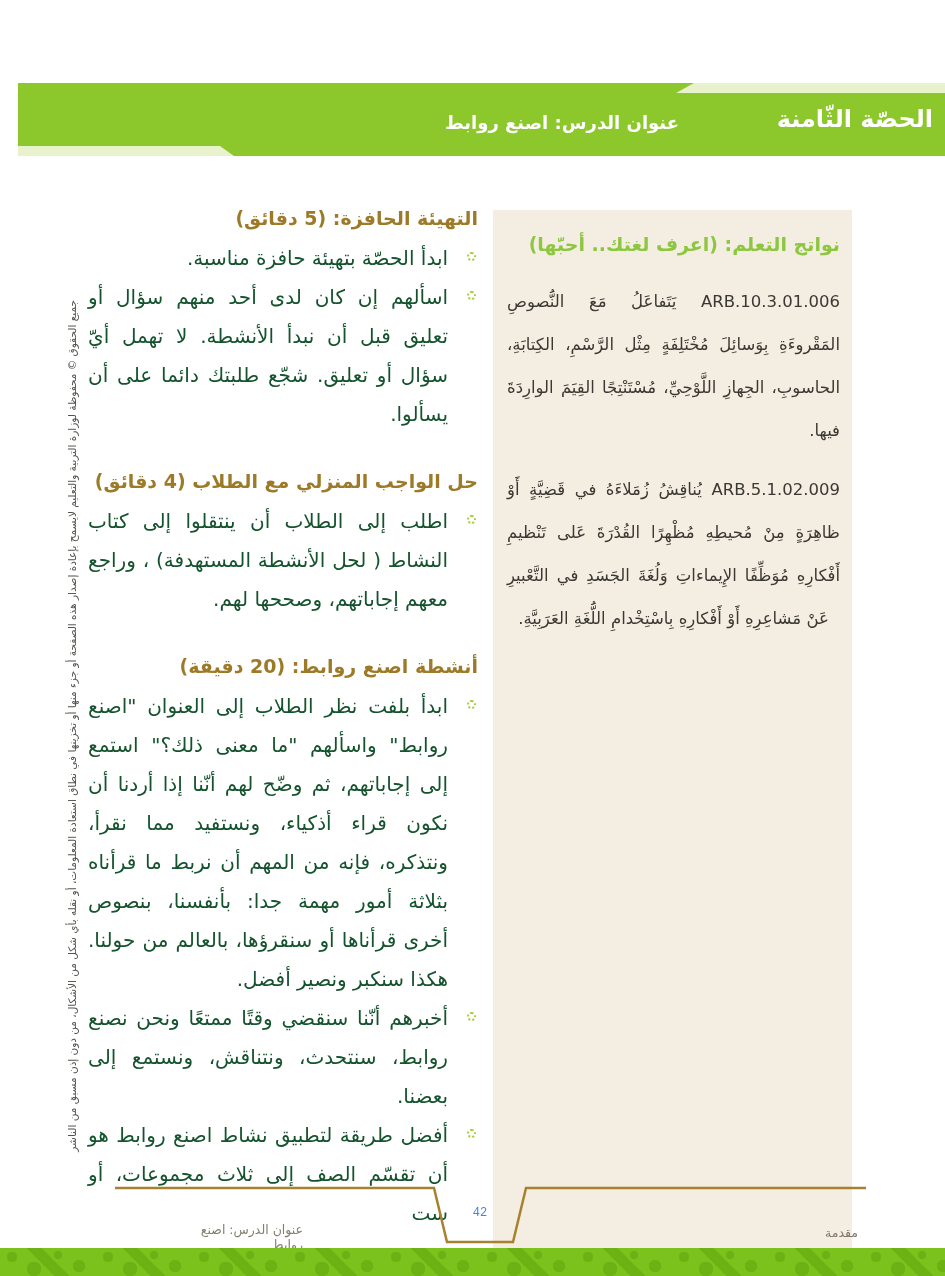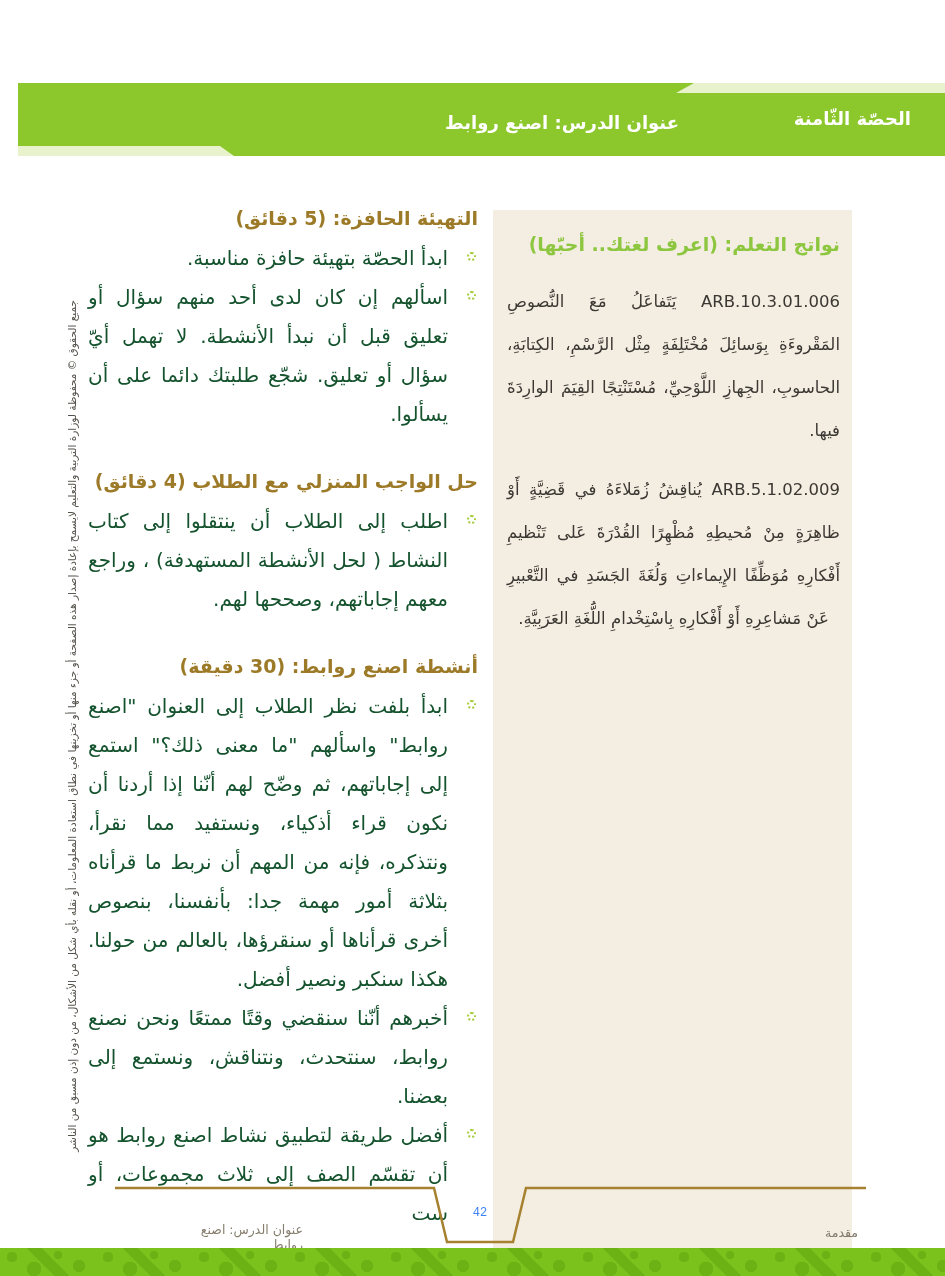--- a/index.html
+++ b/index.html
@@ -22,22 +22,22 @@
     position:absolute; left:676px; top:83px; width:269px; height:10px;
     background:#e8f2cd;
     clip-path:polygon(18px 0, 100% 0, 100% 100%, 0 100%);
   }
   .banner-accent-bl {
     position:absolute; left:18px; top:146px; width:216px; height:10px;
     background:#e8f2cd;
     clip-path:polygon(0 0, 202px 0, 100% 100%, 0 100%);
   }
   .session-title {
-    position:absolute; right:34px; top:95px; width:300px;
-    color:#fff; font-size:18px; font-weight:bold;
+    position:absolute; right:12px; top:95px; width:300px;
+    color:#fff; font-size:24px; font-weight:bold;
     text-align:right; direction:rtl; line-height:48px;
   }
   .lesson-title {
     position:absolute; right:266px; top:106px; width:300px;
     color:#fff; font-size:18px; font-weight:bold;
     text-align:right; direction:rtl; line-height:34px;
   }
 
   
   .copyright {
@@ -139,21 +139,21 @@
     </div>
 
     <div class="section">
       <div class="section-heading">حل الواجب المنزلي مع الطلاب (4 دقائق)</div>
       <ul class="bullet-list">
         <li><span class="marker"></span><span>اطلب إلى الطلاب أن ينتقلوا إلى كتاب النشاط ( لحل الأنشطة المستهدفة) ، وراجع معهم إجاباتهم، وصححها لهم.</span></li>
       </ul>
     </div>
 
     <div class="section">
-      <div class="section-heading">أنشطة اصنع روابط: (30 دقيقة)</div>
+      <div class="section-heading">أنشطة اصنع روابط: (20 دقيقة)</div>
       <ul class="bullet-list">
         <li><span class="marker"></span><span>ابدأ بلفت نظر الطلاب إلى العنوان "اصنع روابط" واسألهم "ما معنى ذلك؟" استمع إلى إجاباتهم، ثم وضّح لهم أنّنا إذا أردنا أن نكون قراء أذكياء، ونستفيد مما نقرأ، ونتذكره، فإنه من المهم أن نربط ما قرأناه بثلاثة أمور مهمة جدا: بأنفسنا، بنصوص أخرى قرأناها أو سنقرؤها، بالعالم من حولنا. هكذا سنكبر ونصير أفضل.</span></li>
         <li><span class="marker"></span><span>أخبرهم أنّنا سنقضي وقتًا ممتعًا ونحن نصنع روابط، سنتحدث، ونتناقش، ونستمع إلى بعضنا.</span></li>
         <li><span class="marker"></span><span>أفضل طريقة لتطبيق نشاط اصنع روابط هو أن تقسّم الصف إلى ثلاث مجموعات، أو ست</span></li>
       </ul>
     </div>
 
   </div>
 
   <div class="outcomes-box">

